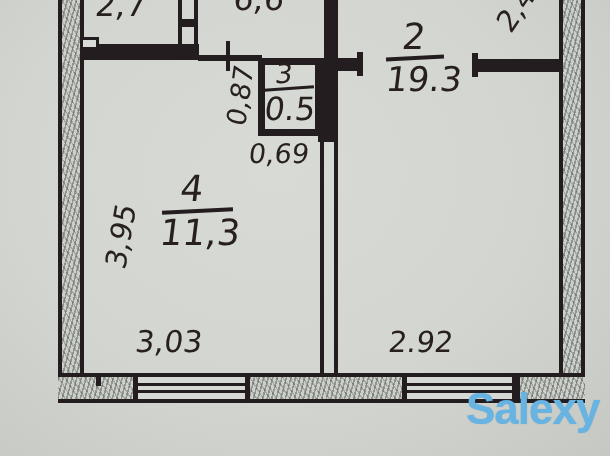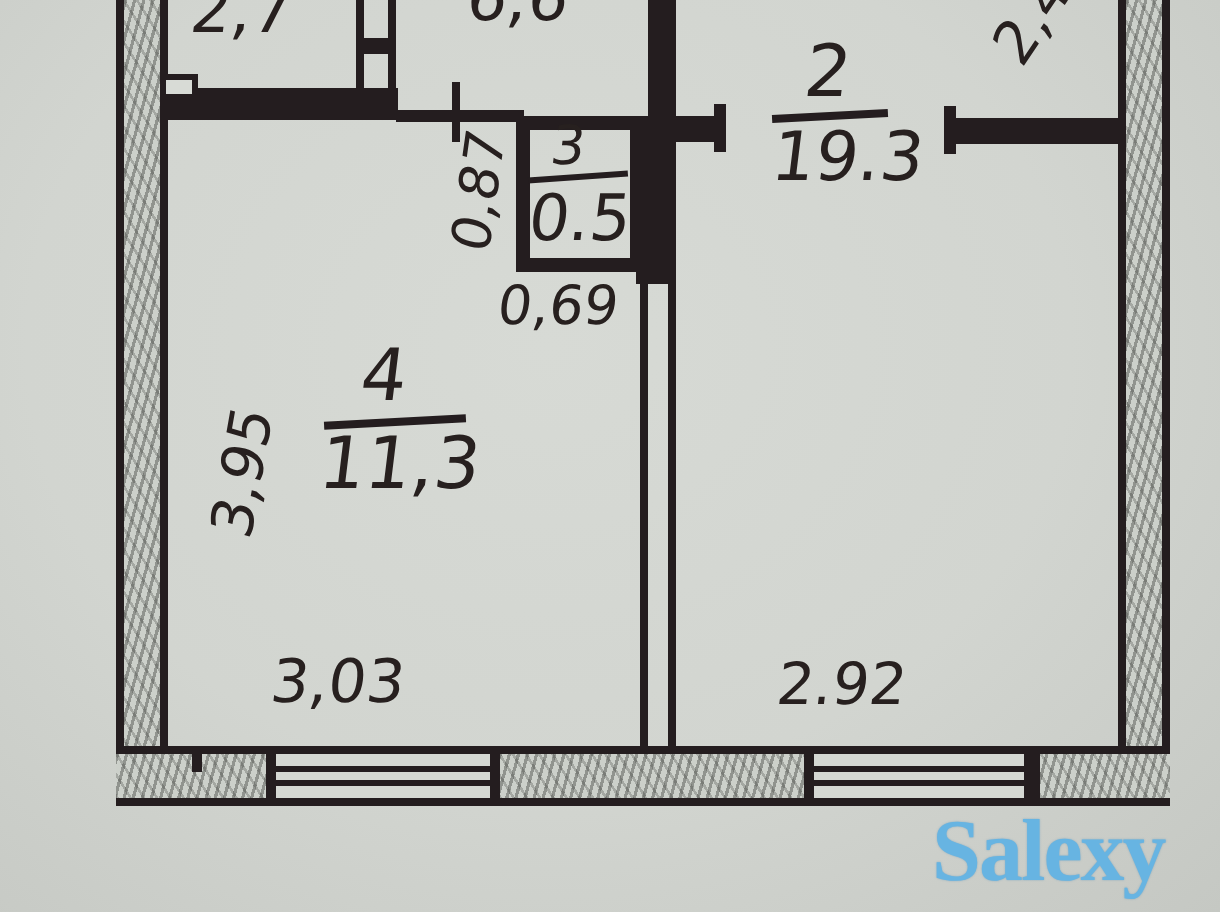--- a/index.html
+++ b/index.html
@@ -95,15 +95,15 @@
 
   <div class="abs lbl" style="left:90px;top:-14px;width:62px;font-size:32px;">2,7</div>
   <div class="abs lbl" style="left:228px;top:-20px;width:62px;font-size:32px;">6,6</div>
   <div class="abs lbl rot" style="left:488px;top:-8px;width:56px;font-size:29px;transform:rotate(-56deg) skewX(-6deg);">2,4</div>
   <div class="abs lbl rot" style="left:208px;top:80px;width:64px;font-size:27px;transform:rotate(-82deg) skewX(-6deg);">0,87</div>
   <div class="abs lbl" style="left:248px;top:138px;width:62px;font-size:27px;">0,69</div>
   <div class="abs lbl rot" style="left:79px;top:219px;width:84px;font-size:29px;transform:rotate(-80deg) skewX(-6deg);">3,95</div>
   <div class="abs lbl" style="left:126px;top:324px;width:86px;font-size:30px;">3,03</div>
   <div class="abs lbl" style="left:384px;top:325px;width:74px;font-size:29px;">2.92</div>
 
-  <div class="abs" id="watermark" style="left:466px;top:404px;font-family:Liberation Serif, serif;">Salexy</div>
+  <div class="abs" id="watermark" style="left:466px;top:387px;">Salexy</div>
 
 </div>
 
 </body></html>

